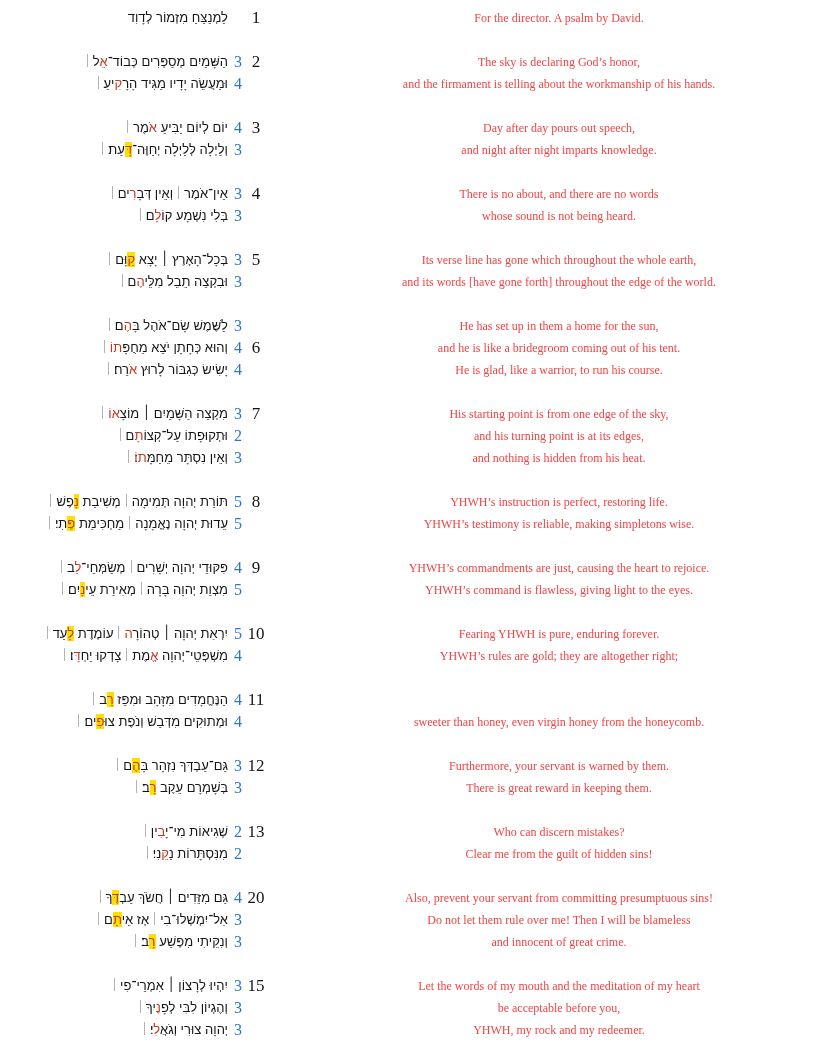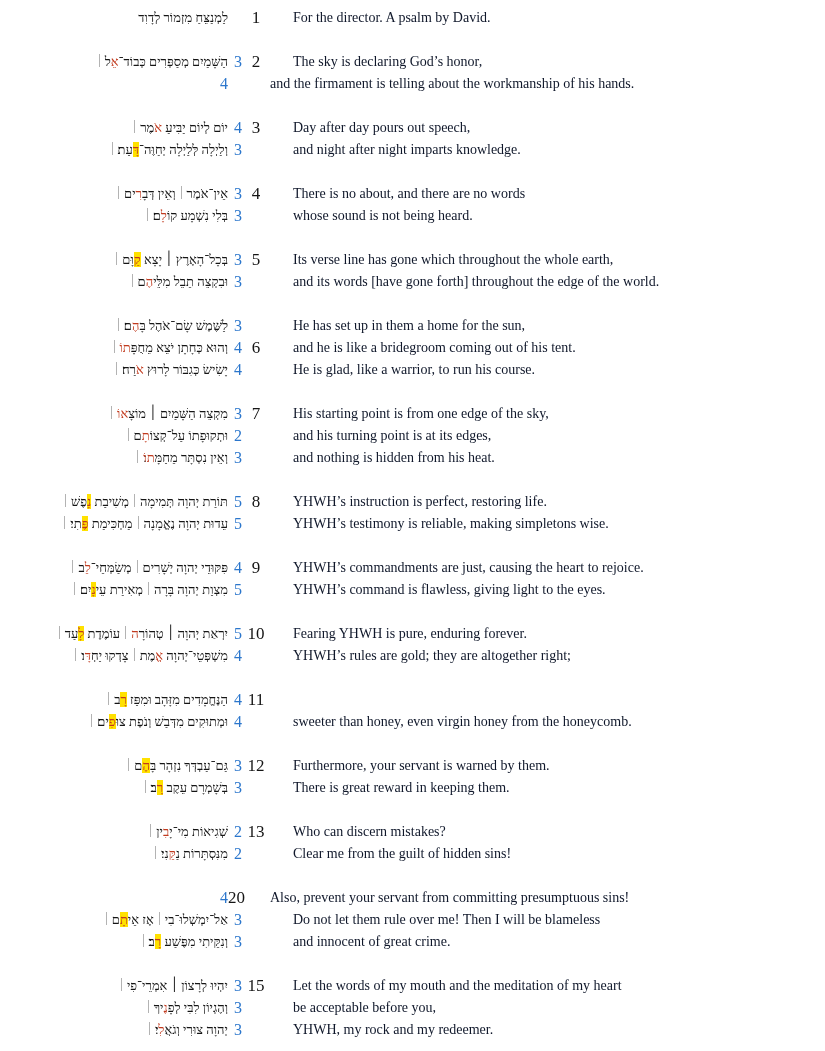--- a/index.html
+++ b/index.html
@@ -12,21 +12,21 @@
   .block:last-child{margin-bottom:4px;}
   .row{
     display:grid;
     grid-template-columns:228px 14px 28px 23px 1fr;
     height:22px;
   }
   .heb{
     direction:rtl;
     text-align:right;
     white-space:nowrap;
-    font-family:Liberation Serif, serif;
+    font-family:Liberation Sans, sans-serif;
     font-size:13px;
     line-height:22px;
   }
   .heb .red{color:var(--accent-red);}
   .heb .hl{background:var(--highlight-yellow);}
   .vbar{
     display:inline-block;width:1px;height:13px;
     background:var(--bar-gray);
     margin:0 5px;vertical-align:-1px;
   }
@@ -34,22 +34,22 @@
     font-family:"Liberation Serif", serif;
     font-size:16px;line-height:22px;
     color:var(--count-blue);
     text-align:right;
   }
   .vnum{
     font-size:17px;line-height:22px;
     text-align:center;color:#151515;
   }
   .en{
-    font-size:14px;line-height:22px;
-    white-space:nowrap;color:#0f172a;
+    font-size:12px;line-height:22px;
+    white-space:nowrap;color:#ef4444;text-align:center;
   }
 </style>
 </head>
 <body>
 
 <div class="page">
     <div class="block">
       <div class="row">
         <div class="heb"><span>לַמְנַצֵּחַ מִזְמוֹר לְדָוִד</span></div>
         <div class="count"></div>
@@ -60,20 +60,21 @@
     </div>
     <div class="block">
       <div class="row">
         <div class="heb"><span>הַשָּׁמַיִם מְסַפְּרִים כְּבוֹד־</span><span class="red">אֵ</span><span>ל</span><span class="vbar"></span></div>
         <div class="count">3</div>
         <div class="vnum">2</div>
         <div class="gapcol"></div>
         <div class="en">The sky is declaring God’s honor,</div>
       </div>
       <div class="row">
+        <div class="heb"><span>וּמַעֲשֵׂה יָדָיו מַגִּיד הָרָ</span><span class="red">קִ</span><span>יעַ׃</span><span class="vbar"></span></div>
         <div class="count">4</div>
         <div class="vnum"></div>
         <div class="gapcol"></div>
         <div class="en">and the firmament is telling about the workmanship of his hands.</div>
       </div>
     </div>
     <div class="block">
       <div class="row">
         <div class="heb"><span>יוֹם לְיוֹם יַבִּיעַ </span><span class="red">אֹ</span><span>מֶר</span><span class="vbar"></span></div>
         <div class="count">4</div>
@@ -257,20 +258,21 @@
       <div class="row">
         <div class="heb"><span>מִנִּסְתָּרוֹת נַ</span><span class="red">קֵּ</span><span>נִי׃</span><span class="vbar"></span></div>
         <div class="count">2</div>
         <div class="vnum"></div>
         <div class="gapcol"></div>
         <div class="en">Clear me from the guilt of hidden sins!</div>
       </div>
     </div>
     <div class="block">
       <div class="row">
+        <div class="heb"><span>גַּם מִזֵּדִים ׀ חֲשֹׂךְ עַבְ</span><span class="red hl">דֶּ</span><span>ךָ</span><span class="vbar"></span></div>
         <div class="count">4</div>
         <div class="vnum">20</div>
         <div class="gapcol"></div>
         <div class="en">Also, prevent your servant from committing presumptuous sins!</div>
       </div>
       <div class="row">
         <div class="heb"><span>אַל־יִמְשְׁלוּ־בִי</span><span class="vbar"></span><span>אָז אֵי</span><span class="red hl">תָ</span><span>ם</span><span class="vbar"></span></div>
         <div class="count">3</div>
         <div class="vnum"></div>
         <div class="gapcol"></div>

